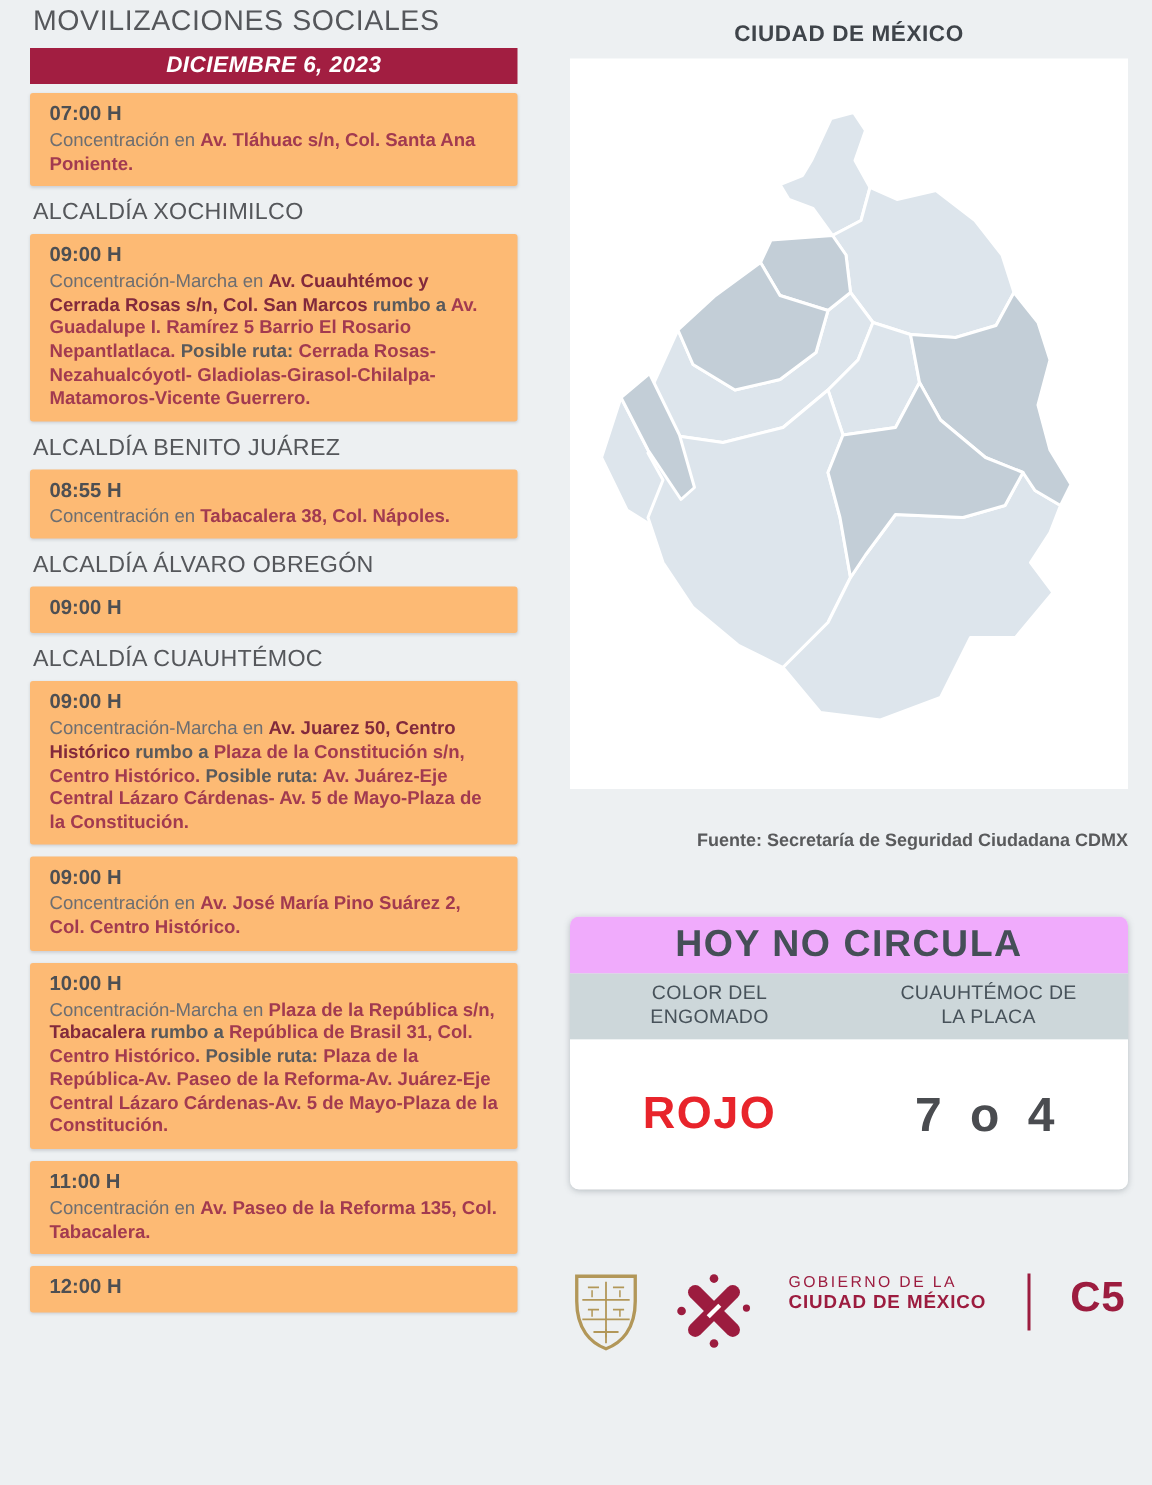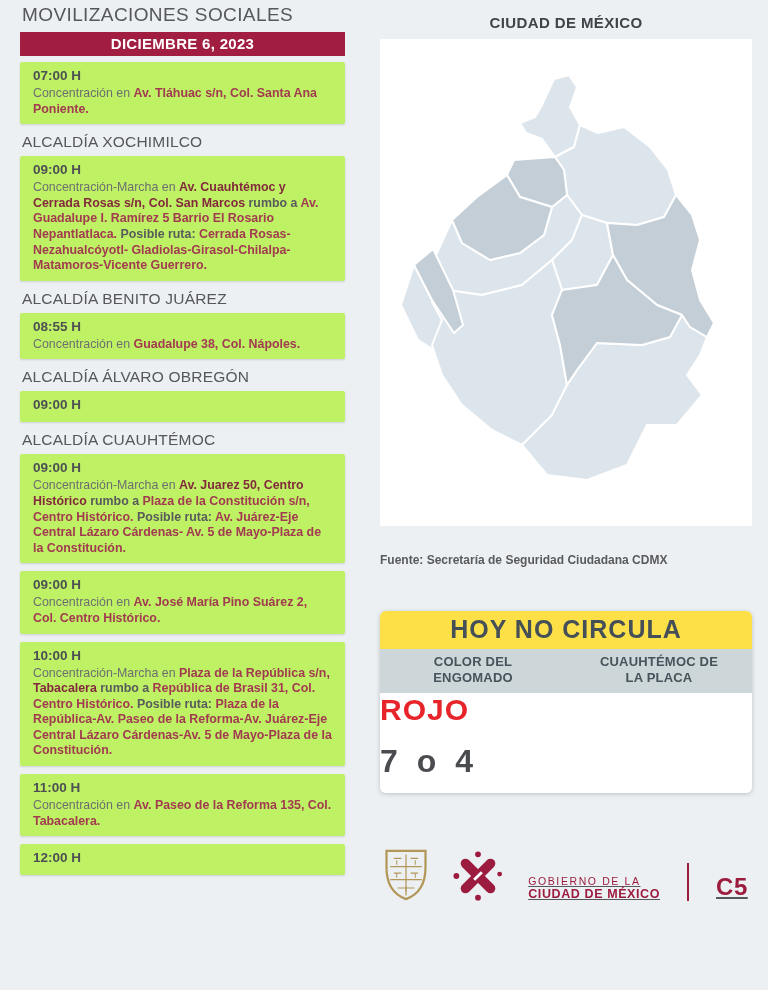--- a/index.html
+++ b/index.html
@@ -14,28 +14,28 @@
   .right-col { width:372px; flex:0 0 372px; }
 
   
   .main-title {
     font-size:19px; font-weight:400; letter-spacing:.4px;
     color:#55575b; margin:2px 0 6px 2px; white-space:nowrap;
   }
   .date-banner {
     background:#a21e41; color:#ffffff; text-align:center;
     font-size:15px; font-weight:700; letter-spacing:.3px;
-    padding:3px 12px 4px; margin-bottom:6px;
+    padding:3px 12px 4px; margin-bottom:6px;font-style:italic;
   }
   .section-header {
     font-size:15.5px; font-weight:400; color:#55575b;
     letter-spacing:.2px; line-height:18px; margin:9px 0 5px 2px;
   }
   .event-card {
-    background:#bef264; border-radius:2px;
+    background:#fdba74; border-radius:2px;
     box-shadow:0 1px 2px rgba(110,120,130,.25);
     padding:5px 13px 7px; margin-bottom:8px;
   }
   .event-time {
     font-size:13.5px; font-weight:700; color:#4d4f53;
     line-height:17px; margin-bottom:2px;
   }
   .event-desc { font-size:12.4px; line-height:15.6px; }
   .seg-gray     { color:#6d6e71; font-weight:400; }
   .seg-graybold { color:#595a5c; font-weight:700;margin-top:36px; }
@@ -45,56 +45,56 @@
   
   .map-title {
     text-align:center; font-size:15px; font-weight:700;
     color:#3f444a; letter-spacing:.4px; margin:12px 0 8px;
   }
   .map-panel {
     background:#ffffff; height:487px;
     display:flex; align-items:center; justify-content:center;
   }
   .source-line {
-    text-align:left; font-size:12px; font-weight:700;
+    text-align:right; font-size:12px; font-weight:700;
     color:#595a5c; margin-top:27px;
   }
   .hnc-box {
     margin-top:44px; border-radius:6px; overflow:hidden;
     box-shadow:0 1px 4px rgba(90,100,110,.35);
   }
   .hnc-header {
-    background:#fde047; color:#454f57; text-align:center;
+    background:#f0abfc; color:#454f57; text-align:center;
     font-size:25px; font-weight:700; letter-spacing:1px;
     padding:4px 0 5px;
   }
   .hnc-subrow { display:flex; background:#cdd7da; padding:5px 0 7px; }
   .hnc-subcell {
-    flex:1; text-align:center; font-size:13px; font-weight:700;
+    flex:1; text-align:center; font-size:13px; font-weight:400;
     color:#47525a; line-height:16px; white-space:pre-line; letter-spacing:.2px;
   }
-  .hnc-body { display:flex; background:#ffffff; height:100px; align-items:flex-start;flex-direction:column; }
+  .hnc-body { display:flex; background:#ffffff; height:100px; align-items:center; }
   .hnc-color-value {
     flex:1; text-align:center; font-size:30px; font-weight:700;
     color:#e8242b; letter-spacing:1px;
   }
   .hnc-plate-value {
     flex:1; text-align:center; font-size:32px; font-weight:700;
     color:#4a4c50; letter-spacing:5px;
   }
 
   .footer-logos {
-    margin-top:56px; display:flex; align-items:flex-end;
-    justify-content:center; gap:25px;text-decoration:underline;
+    margin-top:56px; display:flex; align-items:flex-start;
+    justify-content:center; gap:25px;
   }
   .gov-text { line-height:1.15; }
   .gov-line1 { font-size:10.5px; letter-spacing:1.6px; color:#9c1c3f; font-weight:400; }
   .gov-line2 { font-size:12.5px; letter-spacing:.6px; color:#9c1c3f; font-weight:700; }
   .logo-divider { width:2px; height:38px; background:#9c1c3f; margin:0 2px; }
-  .c5-label { font-size:24px; font-weight:700; color:#9c1c3f; letter-spacing:.5px; }
+  .c5-label { font-size:28px; font-weight:700; color:#9c1c3f; letter-spacing:.5px; }
 
   
   .b-l { fill:#dde5ec; stroke:#ffffff; stroke-width:2; stroke-linejoin:round; }
   .b-d { fill:#c3ced7; stroke:#ffffff; stroke-width:2; stroke-linejoin:round; }
 </style>
 </head>
 <body>
 
 <div class="page">
 
@@ -107,21 +107,21 @@
           <p class="event-desc"><span class="seg-gray">Concentración en </span><span class="seg-red">Av. Tláhuac s/n, Col. Santa Ana Poniente.</span></p>
         </div>
         <div class="section-header">ALCALDÍA XOCHIMILCO</div>
         <div class="event-card">
           <div class="event-time">09:00 H</div>
           <p class="event-desc"><span class="seg-gray">Concentración-Marcha en </span><span class="seg-darkred">Av. Cuauhtémoc y Cerrada Rosas s/n, Col. San Marcos </span><span class="seg-graybold">rumbo a </span><span class="seg-red">Av. Guadalupe I. Ramírez 5 Barrio El Rosario Nepantlatlaca. </span><span class="seg-graybold">Posible ruta: </span><span class="seg-red">Cerrada Rosas-Nezahualcóyotl- Gladiolas-Girasol-Chilalpa-Matamoros-Vicente Guerrero.</span></p>
         </div>
         <div class="section-header">ALCALDÍA BENITO JUÁREZ</div>
         <div class="event-card">
           <div class="event-time">08:55 H</div>
-          <p class="event-desc"><span class="seg-gray">Concentración en </span><span class="seg-red">Guadalupe 38, Col. Nápoles.</span></p>
+          <p class="event-desc"><span class="seg-gray">Concentración en </span><span class="seg-red">Tabacalera 38, Col. Nápoles.</span></p>
         </div>
         <div class="section-header">ALCALDÍA ÁLVARO OBREGÓN</div>
         <div class="event-card">
           <div class="event-time">09:00 H</div>
         </div>
         <div class="section-header">ALCALDÍA CUAUHTÉMOC</div>
         <div class="event-card">
           <div class="event-time">09:00 H</div>
           <p class="event-desc"><span class="seg-gray">Concentración-Marcha en </span><span class="seg-darkred">Av. Juarez 50, Centro Histórico </span><span class="seg-graybold">rumbo a </span><span class="seg-red">Plaza de la Constitución s/n, Centro Histórico. </span><span class="seg-graybold">Posible ruta: </span><span class="seg-red">Av. Juárez-Eje Central Lázaro Cárdenas- Av. 5 de Mayo-Plaza de la Constitución.</span></p>
         </div>

